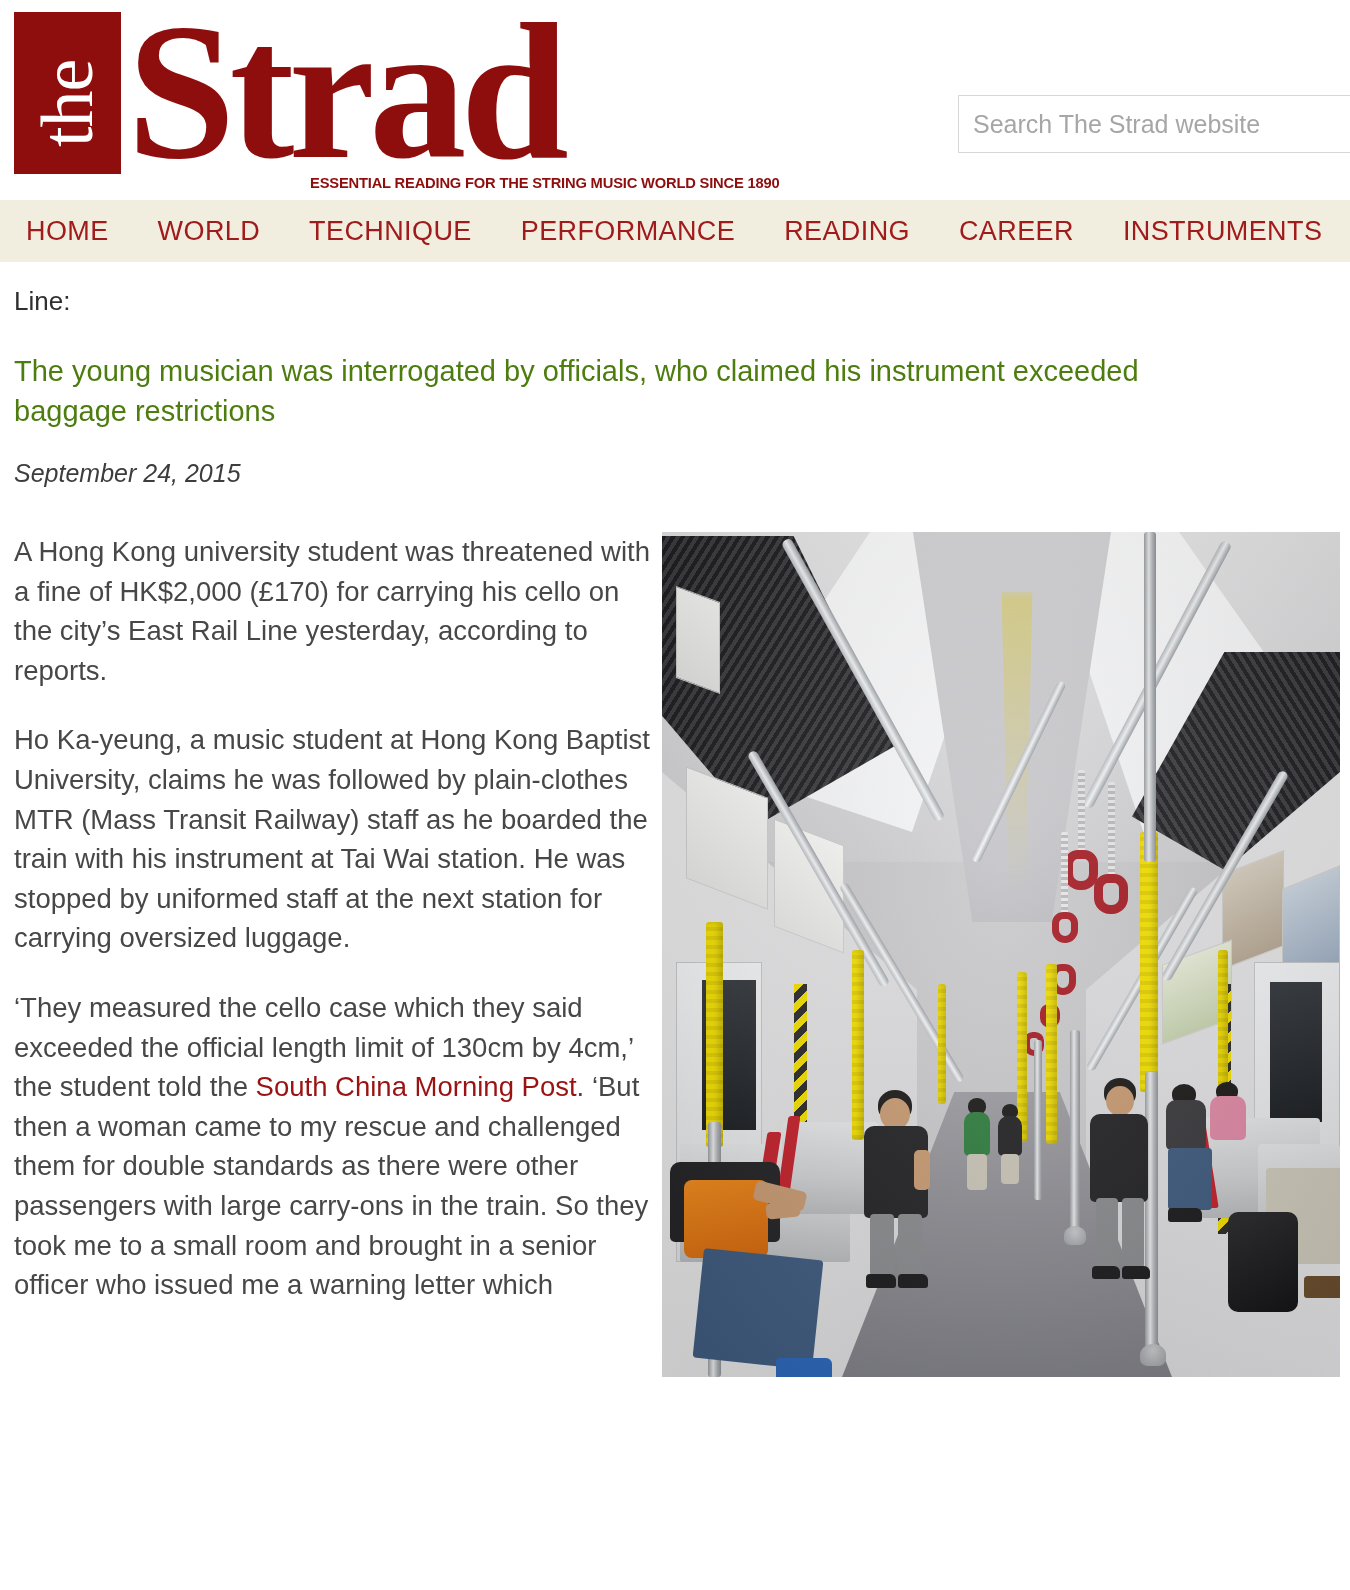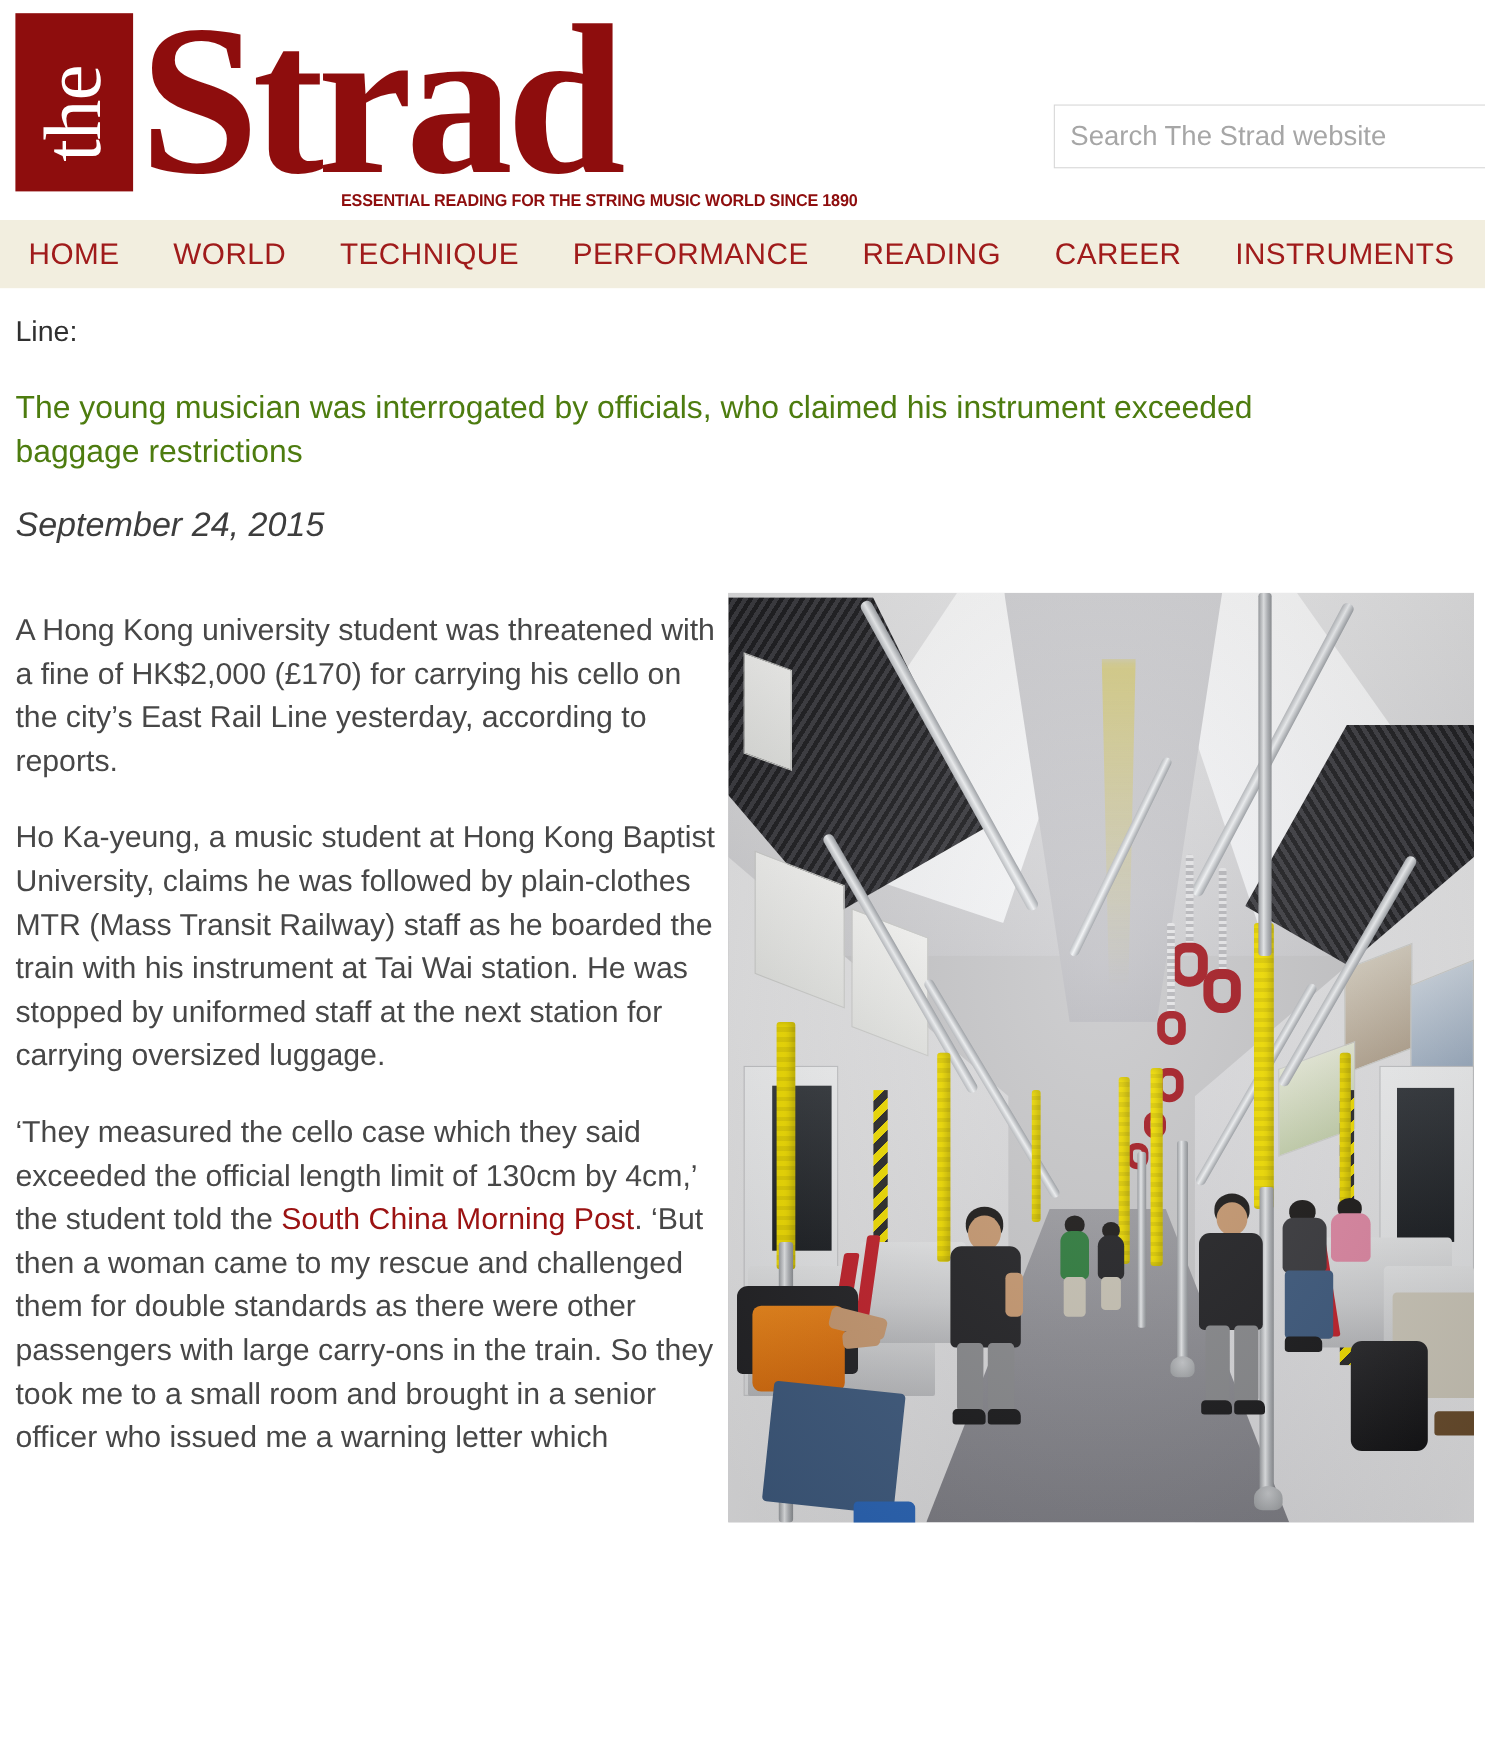--- a/index.html
+++ b/index.html
@@ -144,34 +144,33 @@
     font-family: "Liberation Sans", sans-serif;
     font-size: 29px;
     line-height: 1.38;
     color: #4d7c0f;
     max-width: 1240px;
   }
   .pubdate {
     margin: 28px 0 0 0;
     font-family: "Liberation Sans", sans-serif;
     font-style: italic;
-    font-size: 31px;
+    font-size: 25px;
     color: #3d3d3d;
   }
 
   .body-grid {
     display: flex;
     margin-top: 44px;
   }
   .body-col {
     width: 648px;
     flex: 0 0 648px;
     padding-right: 4px;
     box-sizing: border-box;
-    margin-top: 14px;
   }
   .body-col p {
     margin: 0 0 30px 0;
     font-family: "Liberation Sans", sans-serif;
     font-size: 27.5px;
     line-height: 1.44;
     color: #474747;
   }
   .body-col p:last-child { margin-bottom: 0; }
   .inline-link {

